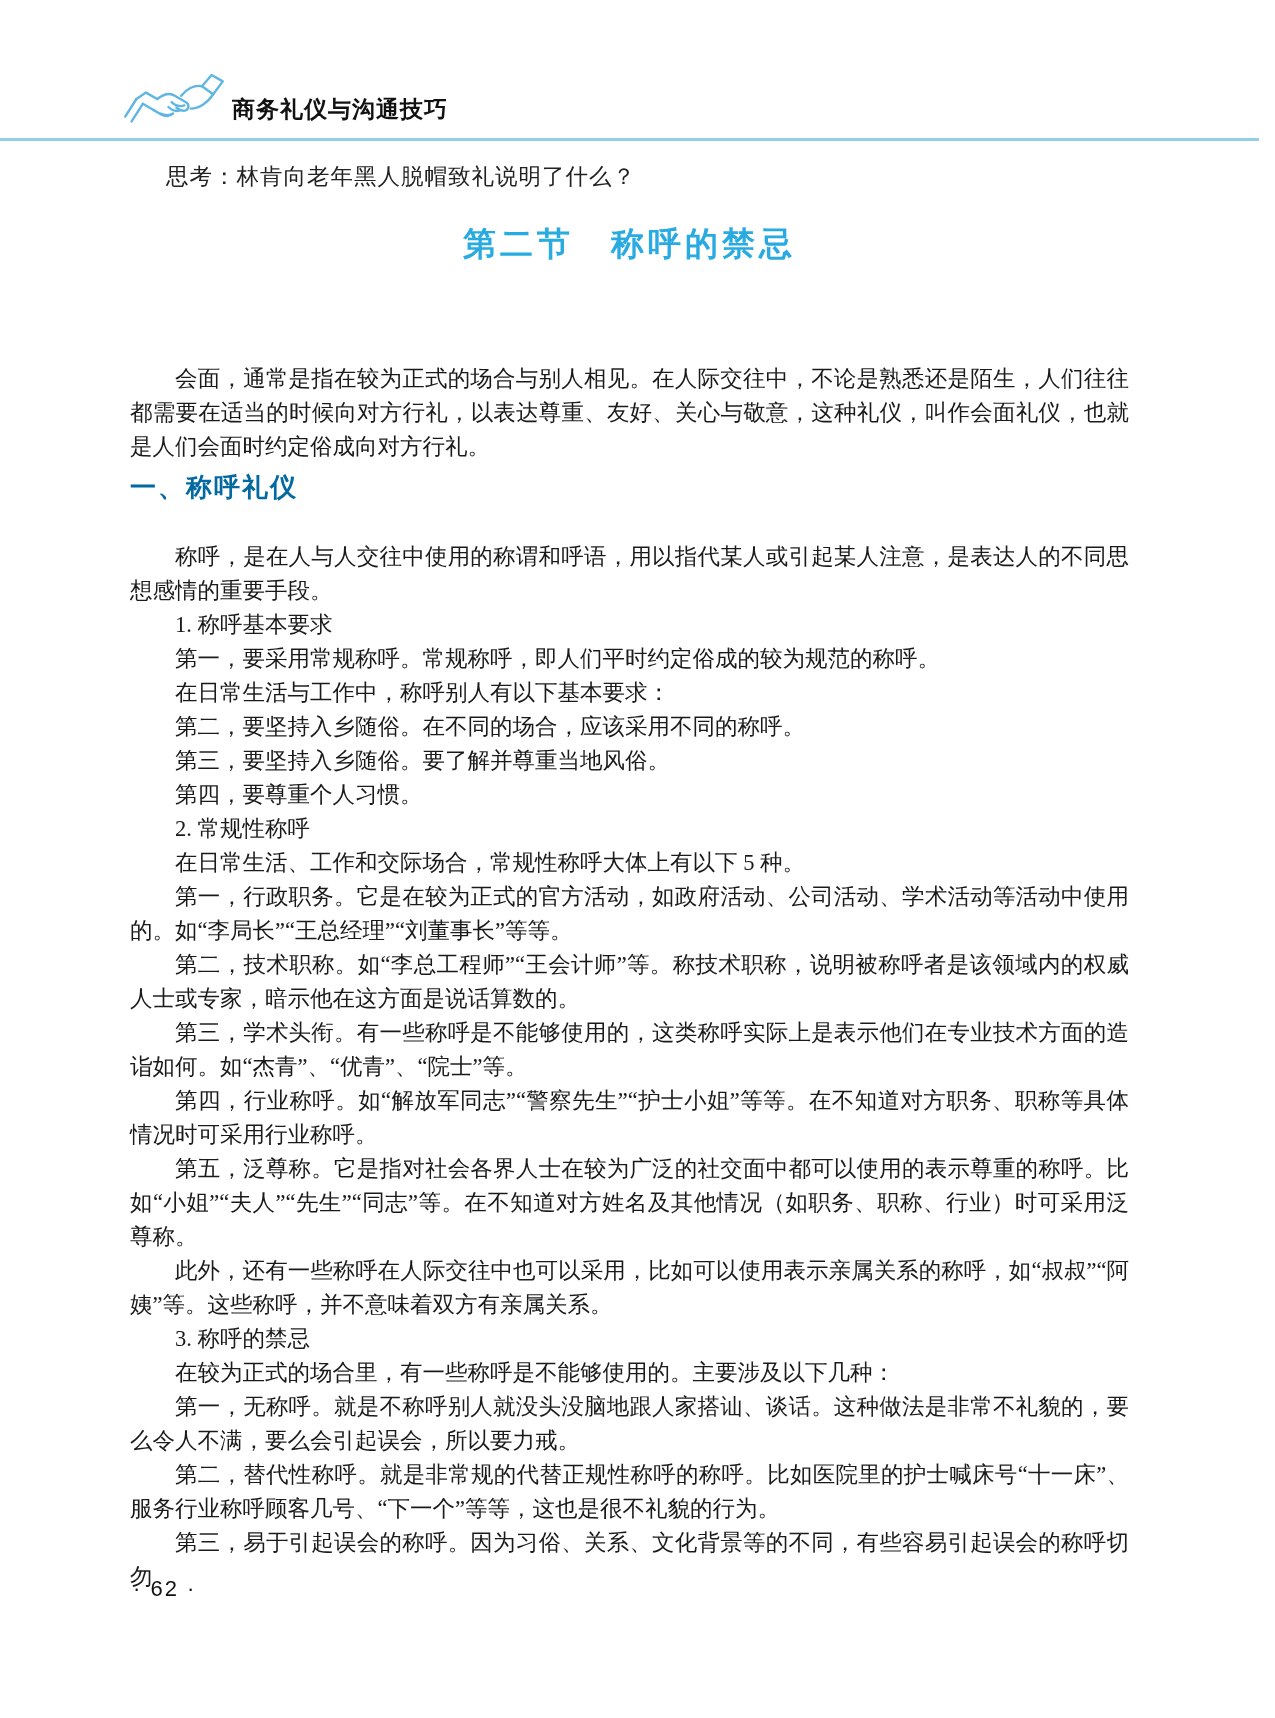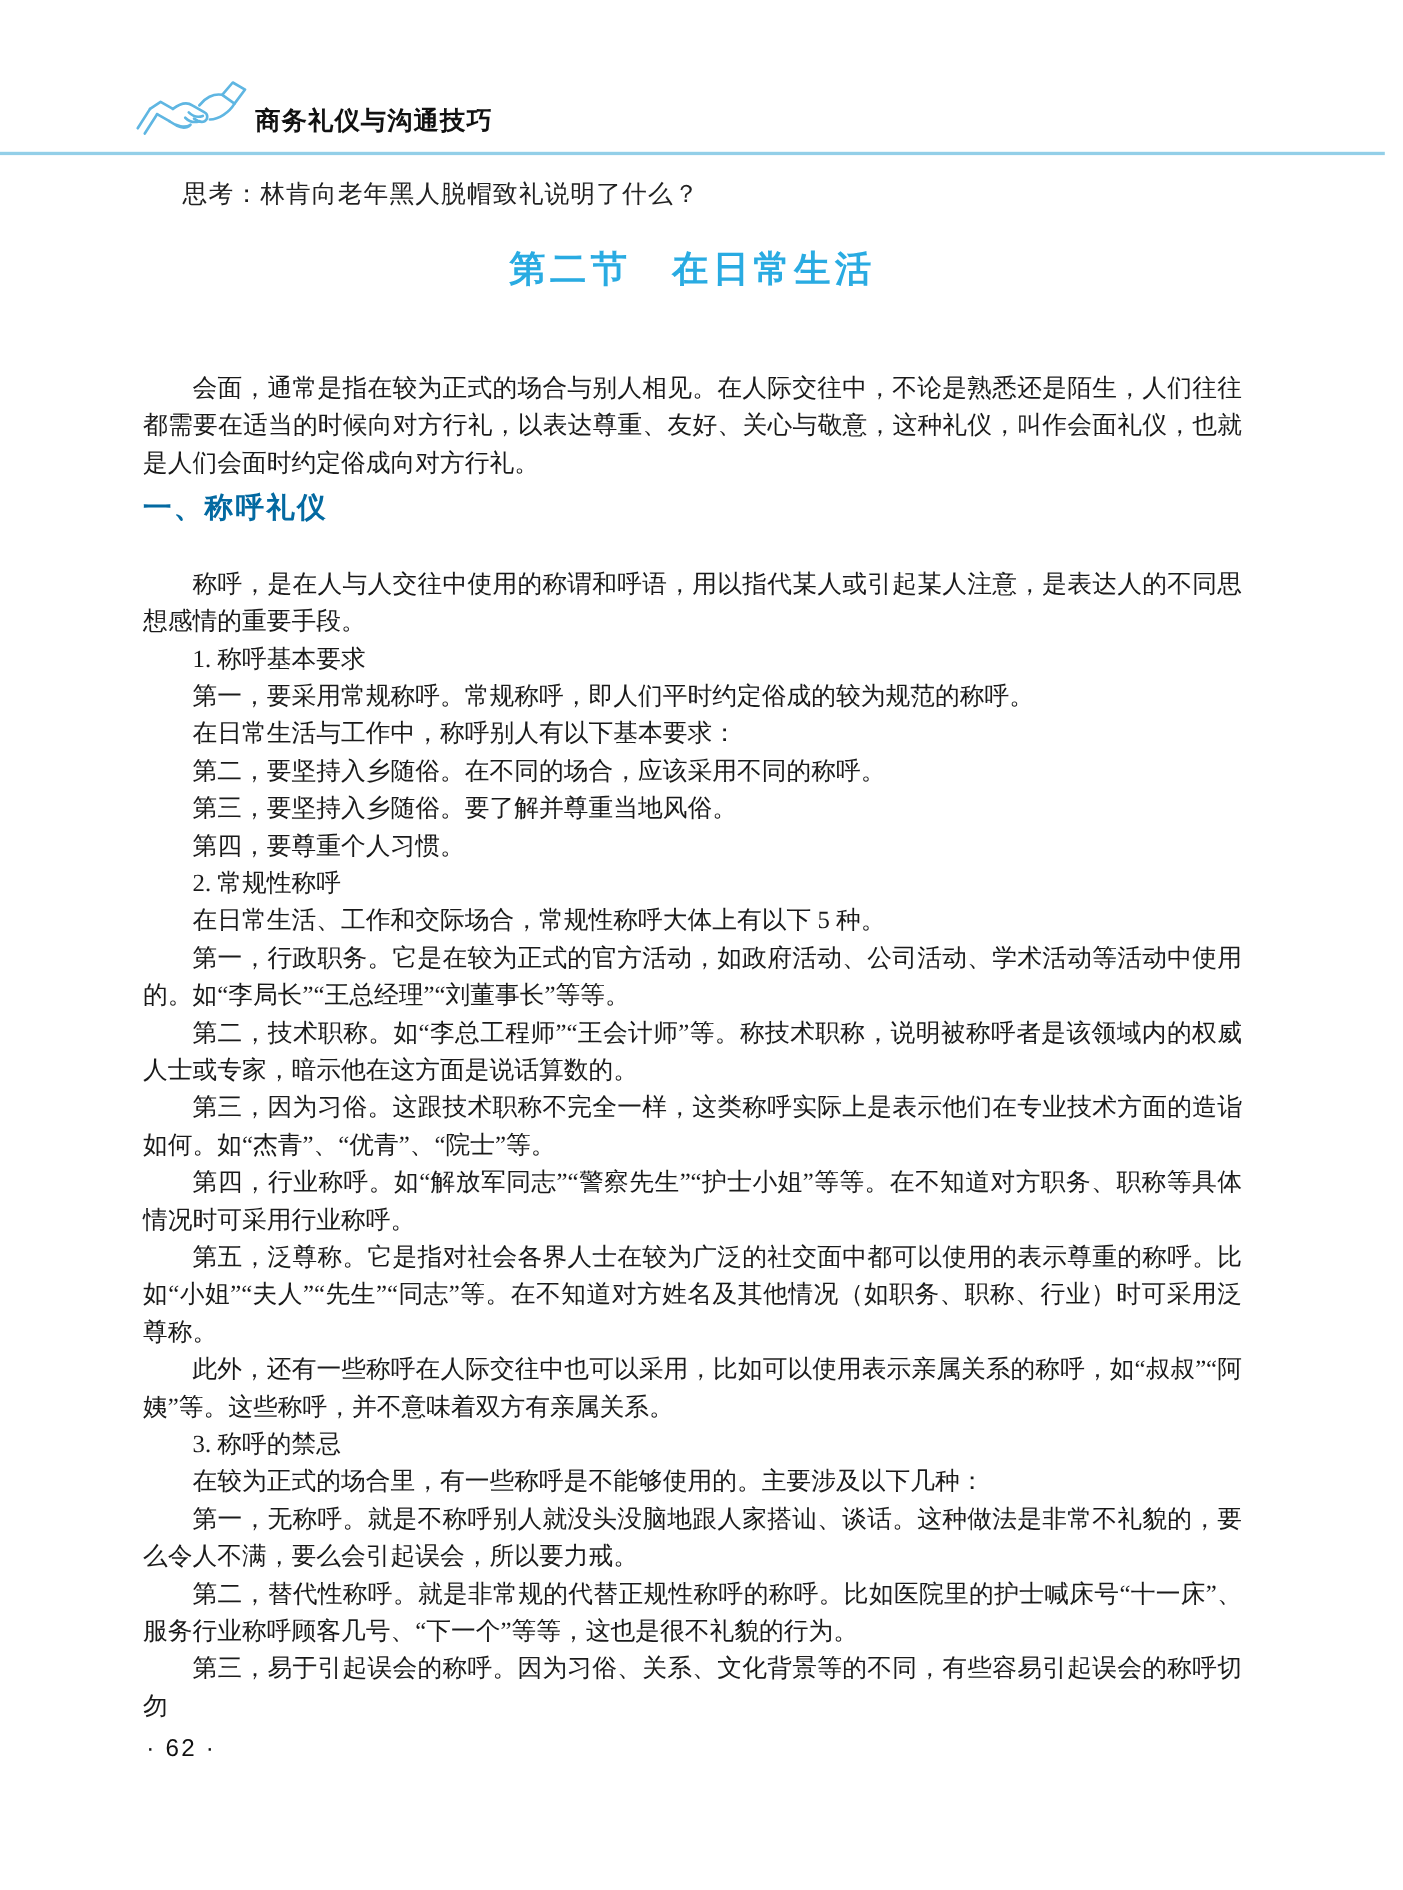--- a/index.html
+++ b/index.html
@@ -63,21 +63,21 @@
   }
   .body-para{
     margin:0;
     font-size:22.5px;
     line-height:34px;
     text-align:justify;
     text-justify:inter-character;
     text-indent:2em;
   }
   .intro-para{
-    margin-top:72px;
+    margin-top:98px;
   }
   .page-number{
     position:absolute;
     left:133px;top:1576px;
     font-family:"Liberation Sans","DejaVu Sans",sans-serif;
     font-size:22px;
     color:#111111;
     letter-spacing:2px;
   }
 </style>
@@ -104,21 +104,21 @@
         </g>
       </svg>
     </span>
     <span class="book-title">商务礼仪与沟通技巧</span>
   </header>
 
   <div class="content">
 
     <div class="think-line">思考：林肯向老年黑人脱帽致礼说明了什么？</div>
 
-    <h1 class="section-title" style="color:#29abe2">第二节　在日常生活</h1>
+    <h1 class="section-title" style="color:#29abe2">第二节　称呼的禁忌</h1>
 
     <p class="body-para intro-para">会面，通常是指在较为正式的场合与别人相见。在人际交往中，不论是熟悉还是陌生，人们往往都需要在适当的时候向对方行礼，以表达尊重、友好、关心与敬意，这种礼仪，叫作会面礼仪，也就是人们会面时约定俗成向对方行礼。</p>
 
     <h2 class="subsection-title" style="color:#0369a1">一、称呼礼仪</h2>
 
     <div class="paragraphs">
 
         <p class="body-para">称呼，是在人与人交往中使用的称谓和呼语，用以指代某人或引起某人注意，是表达人的不同思想感情的重要手段。</p>
 
         <p class="body-para">1. 称呼基本要求</p>
@@ -135,21 +135,21 @@
 
 
         <p class="body-para">2. 常规性称呼</p>
 
         <p class="body-para">在日常生活、工作和交际场合，常规性称呼大体上有以下 5 种。</p>
 
         <p class="body-para">第一，行政职务。它是在较为正式的官方活动，如政府活动、公司活动、学术活动等活动中使用的。如“李局长”“王总经理”“刘董事长”等等。</p>
 
         <p class="body-para">第二，技术职称。如“李总工程师”“王会计师”等。称技术职称，说明被称呼者是该领域内的权威人士或专家，暗示他在这方面是说话算数的。</p>
 
-        <p class="body-para">第三，因为习俗。这跟技术职称不完全一样，这类称呼实际上是表示他们在专业技术方面的造诣如何。如“杰青”、“优青”、“院士”等。</p>
+        <p class="body-para">第三，学术头衔。有一些称呼是不能够使用的，这类称呼实际上是表示他们在专业技术方面的造诣如何。如“杰青”、“优青”、“院士”等。</p>
 
         <p class="body-para">第四，行业称呼。如“解放军同志”“警察先生”“护士小姐”等等。在不知道对方职务、职称等具体情况时可采用行业称呼。</p>
 
         <p class="body-para">第五，泛尊称。它是指对社会各界人士在较为广泛的社交面中都可以使用的表示尊重的称呼。比如“小姐”“夫人”“先生”“同志”等。在不知道对方姓名及其他情况（如职务、职称、行业）时可采用泛尊称。</p>
 
         <p class="body-para">此外，还有一些称呼在人际交往中也可以采用，比如可以使用表示亲属关系的称呼，如“叔叔”“阿姨”等。这些称呼，并不意味着双方有亲属关系。</p>
 
         <p class="body-para">3. 称呼的禁忌</p>
 
         <p class="body-para">在较为正式的场合里，有一些称呼是不能够使用的。主要涉及以下几种：</p>

